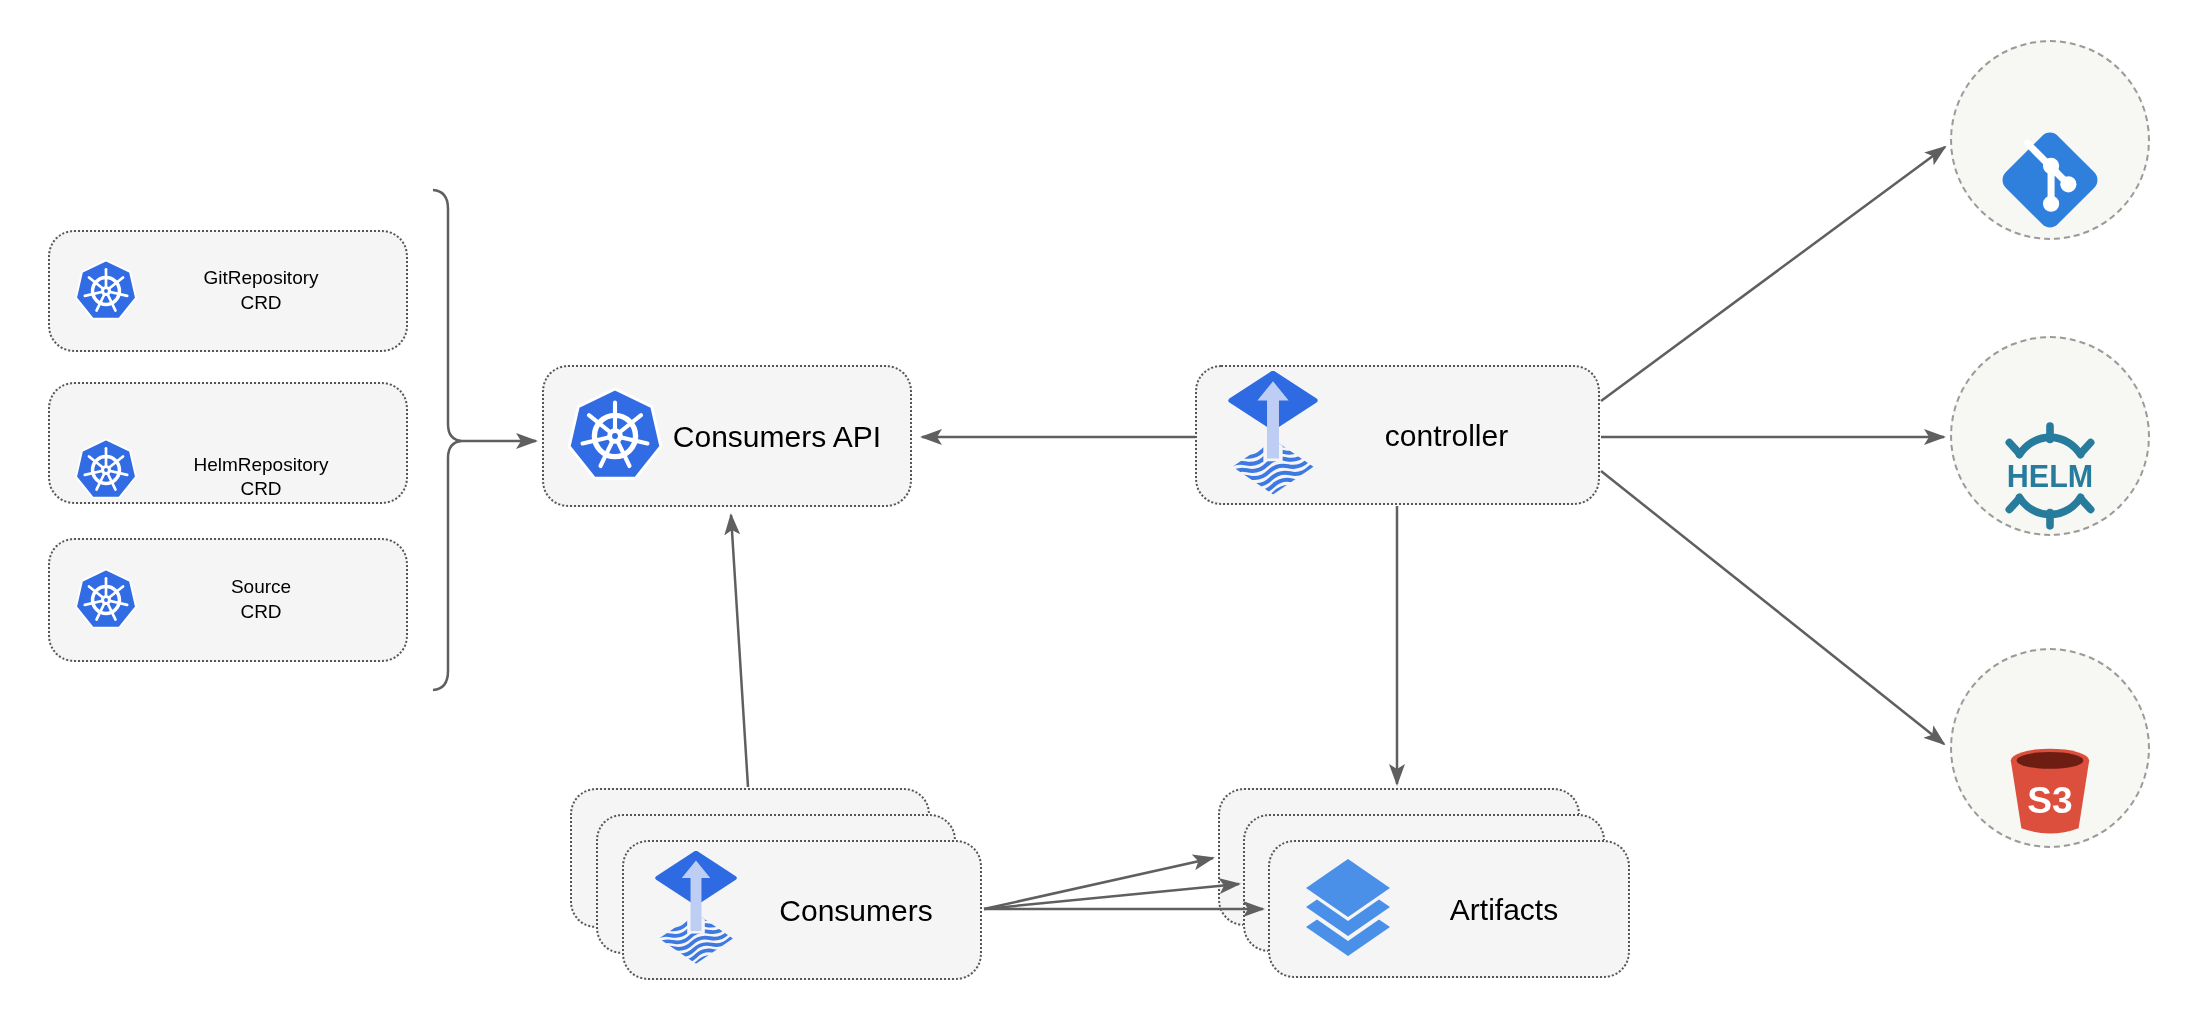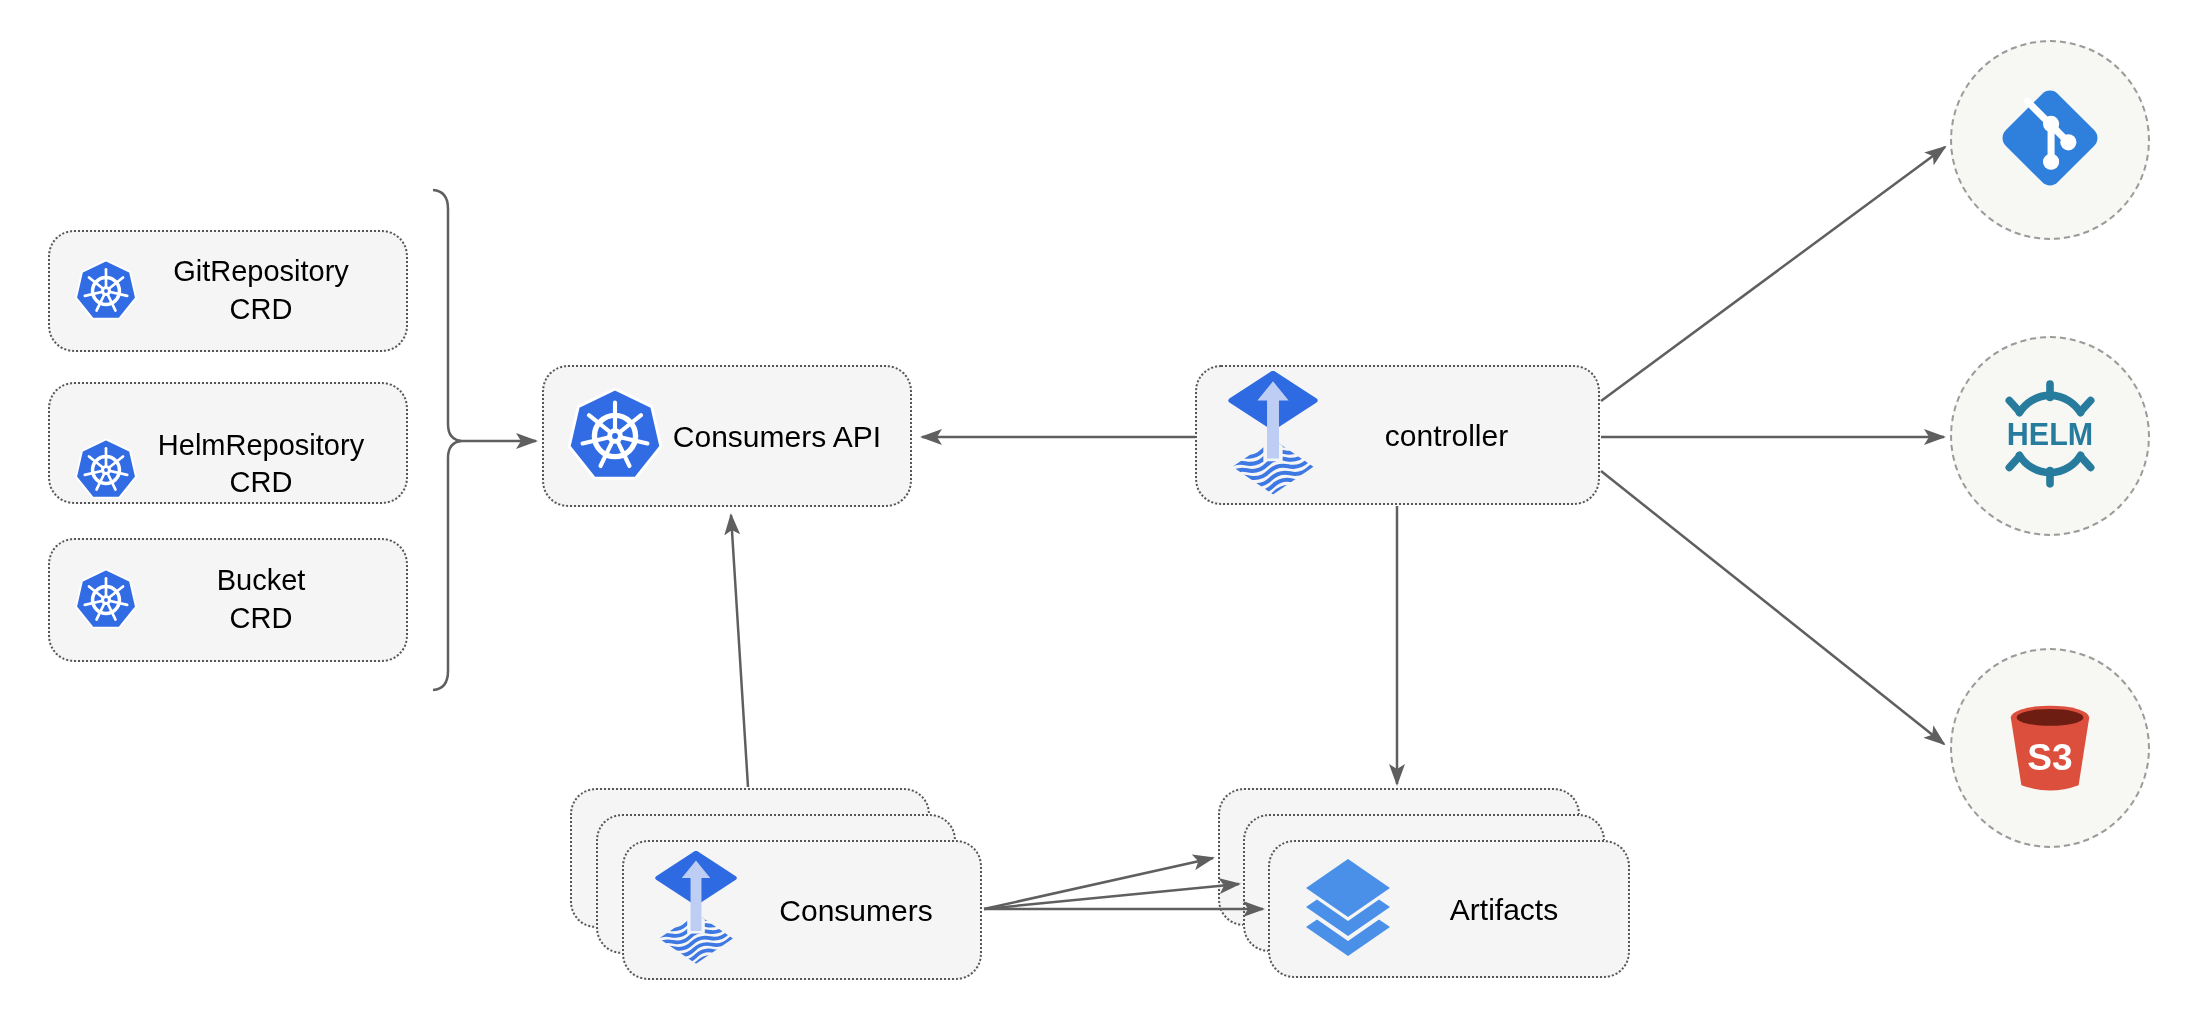--- a/index.html
+++ b/index.html
@@ -11,28 +11,28 @@
   }
   .edges{position:absolute;left:0;top:0;z-index:3;pointer-events:none;}
   .node{
     position:absolute;z-index:2;box-sizing:border-box;
     background:var(--node-fill,#f5f5f5);
     border:2px dotted var(--node-border,#5c5c5c);
     border-radius:26px;
     display:flex;align-items:center;
   }
   .node .icon{flex:0 0 auto;display:flex;align-items:center;justify-content:center;}
-  .node .label{flex:1 1 auto;text-align:center;font-size:29px;line-height:1.3;color:var(--text,#000);}
+  .node .label{flex:1 1 auto;text-align:center;font-size:19px;line-height:1.3;color:var(--text,#000);}
   .node.big .label{font-size:30px;}
   .circle-node{
     position:absolute;z-index:2;box-sizing:border-box;width:200px;height:200px;
     background:var(--circle-fill,#f7f7f4);
     border:2.5px dashed var(--circle-border,#9a9a9a);
     border-radius:50%;
-    display:flex;align-items:center;justify-content:center;text-decoration:underline;
+    display:flex;align-items:flex-end;justify-content:center;text-decoration:underline;
   }
   .stack{position:absolute;z-index:2;}
   .stack .sheet{position:absolute;box-sizing:border-box;background:var(--node-fill,#f5f5f5);
     border:2px dotted var(--node-border,#5c5c5c);border-radius:26px;}
   .hidden-defs{position:absolute;width:0;height:0;overflow:hidden;}
 </style>
 </head>
 <body>
 
 <svg class="hidden-defs" aria-hidden="true">
@@ -143,21 +143,21 @@
     </div>
   </div>
 
   <div class="node" style="left:48px;top:538px;width:360px;height:124px;padding:0 22px 0 24px;">
     <span class="icon">
       <svg width="64" height="64">
           <use href="#k8s-logo"></use>
         </svg>
     </span>
     <div class="label">
-      <div>Bucket</div>
+      <div>Source</div>
         <div>CRD</div>
     </div>
   </div>
 
   <div class="node big" style="left:542px;top:365px;width:370px;height:142px;padding:0 20px 0 22px;">
     <span class="icon">
       <svg width="98" height="98">
           <use href="#k8s-logo"></use>
         </svg>
     </span>

